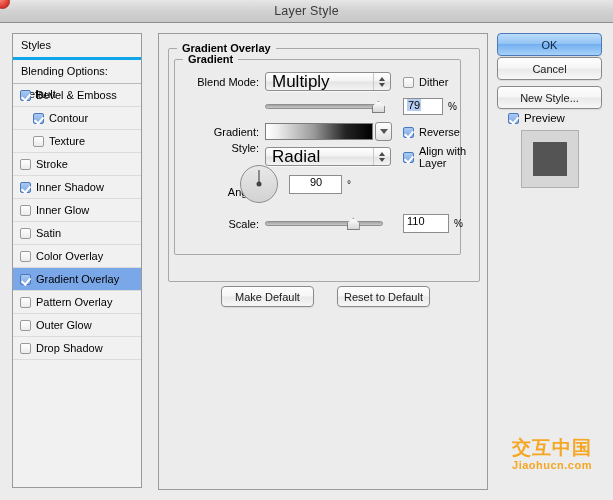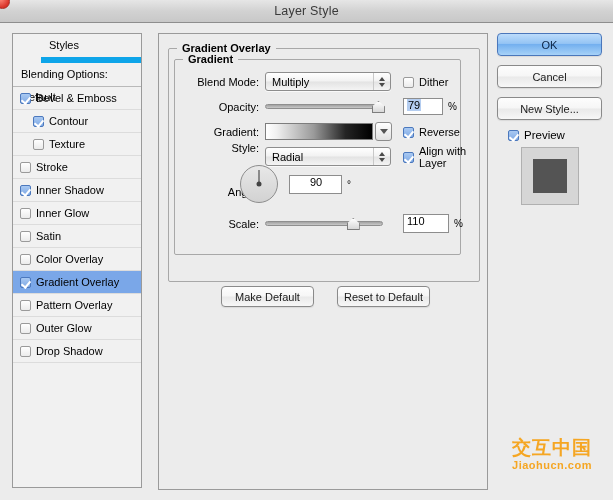--- a/index.html
+++ b/index.html
@@ -27,21 +27,21 @@
     border:1px solid #a82a22;
   }
 
   
   .styles-panel{
     position:absolute;left:12px;top:33px;width:130px;height:455px;
     background:#f1f1f1;border:1px solid #9a9a9a;box-sizing:border-box;
   }
   .styles-head{
     height:23px;line-height:23px;padding-left:8px;
-    border-bottom:6px solid #0ea5e9;background:#f1f1f1;font-size:11px;margin-left:28px;
+    border-bottom:3px solid #0ea5e9;background:#f1f1f1;font-size:11px;
   }
   .styles-sub{
     height:23px;line-height:23px;padding-left:8px;
     border-bottom:1px solid #b9b9b9;background:#f1f1f1;font-size:11px;
   }
   .eff-row{
     height:23px;display:flex;align-items:center;
     border-bottom:1px solid #dcdcdc;padding-left:7px;box-sizing:border-box;
   }
   .eff-row.selected{background:#7aa7e8;}
@@ -91,21 +91,21 @@
     line-height:20px;
   }
 
   
   .select{
     height:19px;box-sizing:border-box;border:1px solid #8d8d8d;border-radius:3px;
     background:linear-gradient(to bottom,#ffffff 0%,#f2f2f2 48%,#e3e3e3 52%,#f4f4f4 100%);
     display:flex;align-items:center;position:relative;
     box-shadow:0 1px 0 rgba(255,255,255,.7);
   }
-  .select .val{padding-left:6px;font-size:11px;}
+  .select .val{padding-left:6px;font-size:17px;}
   .select .arrows{
     position:absolute;right:0;top:0;bottom:0;width:16px;
     border-left:1px solid #c8c8c8;
     display:flex;flex-direction:column;align-items:center;justify-content:center;
   }
   .select .arrows i{display:block;width:0;height:0;border-left:3px solid transparent;border-right:3px solid transparent;}
   .select .arrows i.up{border-bottom:4px solid #4a4a4a;margin-bottom:2px;}
   .select .arrows i.dn{border-top:4px solid #4a4a4a;}
 
   
@@ -171,21 +171,21 @@
   }
   .btn.default{
     border-color:#4b77bb;color:#0b2445;
     background:linear-gradient(to bottom,#bcdcfb 0%,#95c4f4 45%,#74b0ef 50%,#a7d2f8 100%);
   }
   .def-row{position:absolute;left:62px;top:252px;display:flex;gap:23px;}
   .def-row .btn{width:93px;height:21px;}
 
   
   .rightcol{position:absolute;left:497px;top:33px;width:108px;}
-  .rightcol .btn{width:105px;height:23px;margin-bottom:9px;text-align:right;}
+  .rightcol .btn{width:105px;height:23px;margin-bottom:1px;text-align:right;}
   .preview-row{display:flex;align-items:center;margin:3px 0 6px 11px;}
   .preview-row .lbl{margin-left:5px;font-size:11.5px;}
   .thumb{
     margin-left:24px;width:58px;height:58px;
     background:#d6d6d6;border:1px solid #b0b0b0;box-sizing:border-box;
     display:flex;align-items:center;justify-content:center;
   }
   .thumb .sq{width:34px;height:34px;background:#545454;}
 
   
@@ -275,21 +275,20 @@
     <span class="arrows">
         <i class="up"></i>
         <i class="dn"></i>
       </span>
   </div>
   <div class="row" style="left:244px;top:38px;">
     <span class="cb"></span>
     <span class="eff-label">Dither</span>
   </div>
 
-  <div class="row-label" style="left:28px;top:63px;width:72px;">Opacity:</div>
   <div class="slider" style="position:absolute;left:106px;top:63px;width:118px;">
     <span class="track"></span>
     <span class="thumb" id="opacity-thumb" style="left: 82.95px;"></span>
   </div>
   <div class="row" style="left:244px;top:62px;">
     <span class="field" style="width:40px;">
       <span class="sel">79</span>
     </span>
     <span class="pct">%</span>
   </div>

